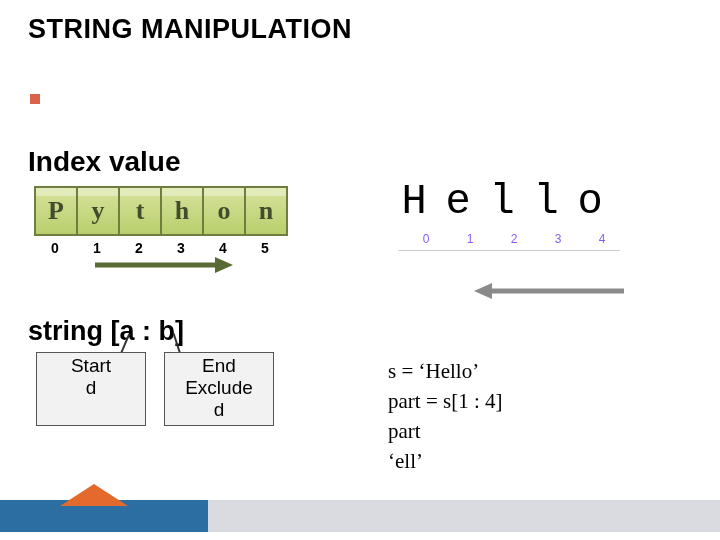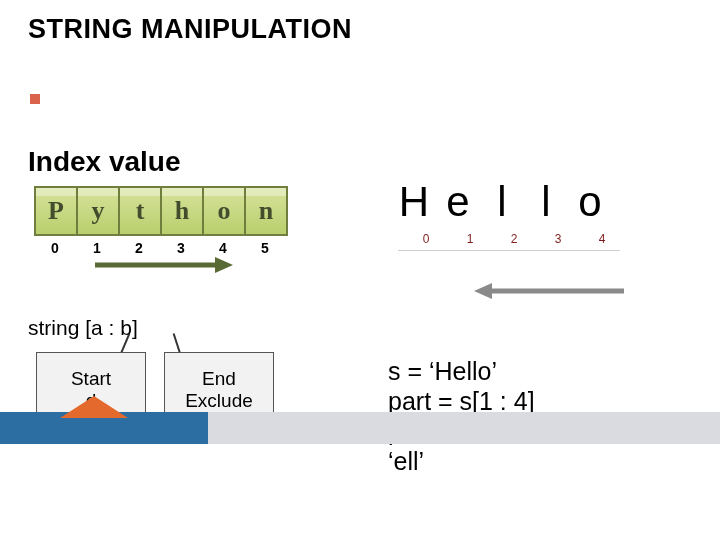--- a/index.html
+++ b/index.html
@@ -1,48 +1,48 @@
 <!DOCTYPE html>
 <html><head>
 <meta charset="utf-8">
 <style>
   html,body{margin:0;padding:0;width:720px;height:540px;font-family:Arial,Helvetica,sans-serif;color:#000;background:#fff;overflow:hidden}
-  .slide{position:relative;width:720px;height:444px}
+  .slide{position:relative;width:720px;height:532px}
   .title{position:absolute;left:28px;top:14px;font-size:27px;font-weight:700;letter-spacing:.5px}
   .bullet{position:absolute;left:30px;top:86px;font-size:21px}
   .bullet .sq{display:inline-block;width:10px;height:10px;background:#d9644b;margin-right:14px;vertical-align:1px}
   .sub1{position:absolute;left:28px;top:146px;font-size:28px;font-weight:700}
   .py-boxes{position:absolute;left:34px;top:186px}
   .py-row{display:flex}
   .cell{width:40px;height:46px;display:flex;align-items:center;justify-content:center;font-family:Georgia,'Times New Roman',serif;font-size:26px;font-weight:700;color:#444c2e;background:linear-gradient(#d7e29b,#b9cf6d);border:2px solid #6f7d3e;border-right:none;box-shadow:inset 0 8px 0 rgba(255,255,255,.35)}
   .cell:last-child{border-right:2px solid #6f7d3e}
   .idx-row{display:flex;margin-top:4px}
   .idx{width:42px;text-align:center;font-size:14px;font-weight:700}
   .py-arrow{position:absolute;left:95px;top:255px}
   .py-arrow svg{display:block}
 
-  .hello{position:absolute;left:392px;top:178px;font-family:Liberation Sans, sans-serif;font-size:42px}
+  .hello{position:absolute;left:392px;top:178px;font-family:Liberation Mono, monospace;font-size:42px}
   .hello span{display:inline-block;width:44px;text-align:center}
-  .hrow{position:absolute;left:404px;font-family:Arial;font-size:12px;color:#7f1d1d}
+  .hrow{position:absolute;left:404px;font-family:Arial;font-size:12px;color:#8b5cf6}
   .hrow span{display:inline-block;width:44px;text-align:center}
   .hline{position:absolute;left:398px;top:250px;width:222px;height:1px;background:#cfcfcf}
   .hr1{top:232px}
   .hr2{top:258px}
   .h-arrow{position:absolute;left:474px;top:282px}
 
-  .syntax{position:absolute;left:28px;top:316px;font-size:21px;font-weight:400}
+  .syntax{position:absolute;left:28px;top:316px;font-size:27px;font-weight:700}
 
-  .pop{position:absolute;top:352px;width:108px;height:70px;border:1px solid #555;background:#f2f2f2;text-align:center;line-height:22px;font-size:19px;padding-top:15px}
+  .pop{position:absolute;top:352px;width:108px;height:70px;border:1px solid #555;background:#f2f2f2;text-align:center;line-height:22px;font-size:19px;padding-top:2px}
   .pop1{left:36px}
   .pop2{left:164px}
   .lead{position:absolute;width:2px;height:22px;background:#333}
   .lead1{left:124px;top:333px;transform:rotate(23deg)}
   .lead2{left:176px;top:333px;transform:rotate(-18deg)}
 
-  .code{position:absolute;left:388px;top:356px;font-family:Liberation Sans, sans-serif;font-size:25px;line-height:30px;white-space:pre}
+  .code{position:absolute;left:388px;top:356px;font-family:Liberation Serif, serif;font-size:21px;line-height:30px;white-space:pre}
 
   .foot-gray{position:absolute;left:0;bottom:0;width:720px;height:32px;background:#d9dbe0}
   .foot-blue{position:absolute;left:0;bottom:0;width:208px;height:32px;background:#2c6ea1}
   .foot-tri{position:absolute;left:60px;bottom:26px;width:0;height:0;border-left:34px solid transparent;border-right:34px solid transparent;border-bottom:22px solid #e36a2c}
 </style>
 </head>
 <body>
 
 <div class="slide">
 

